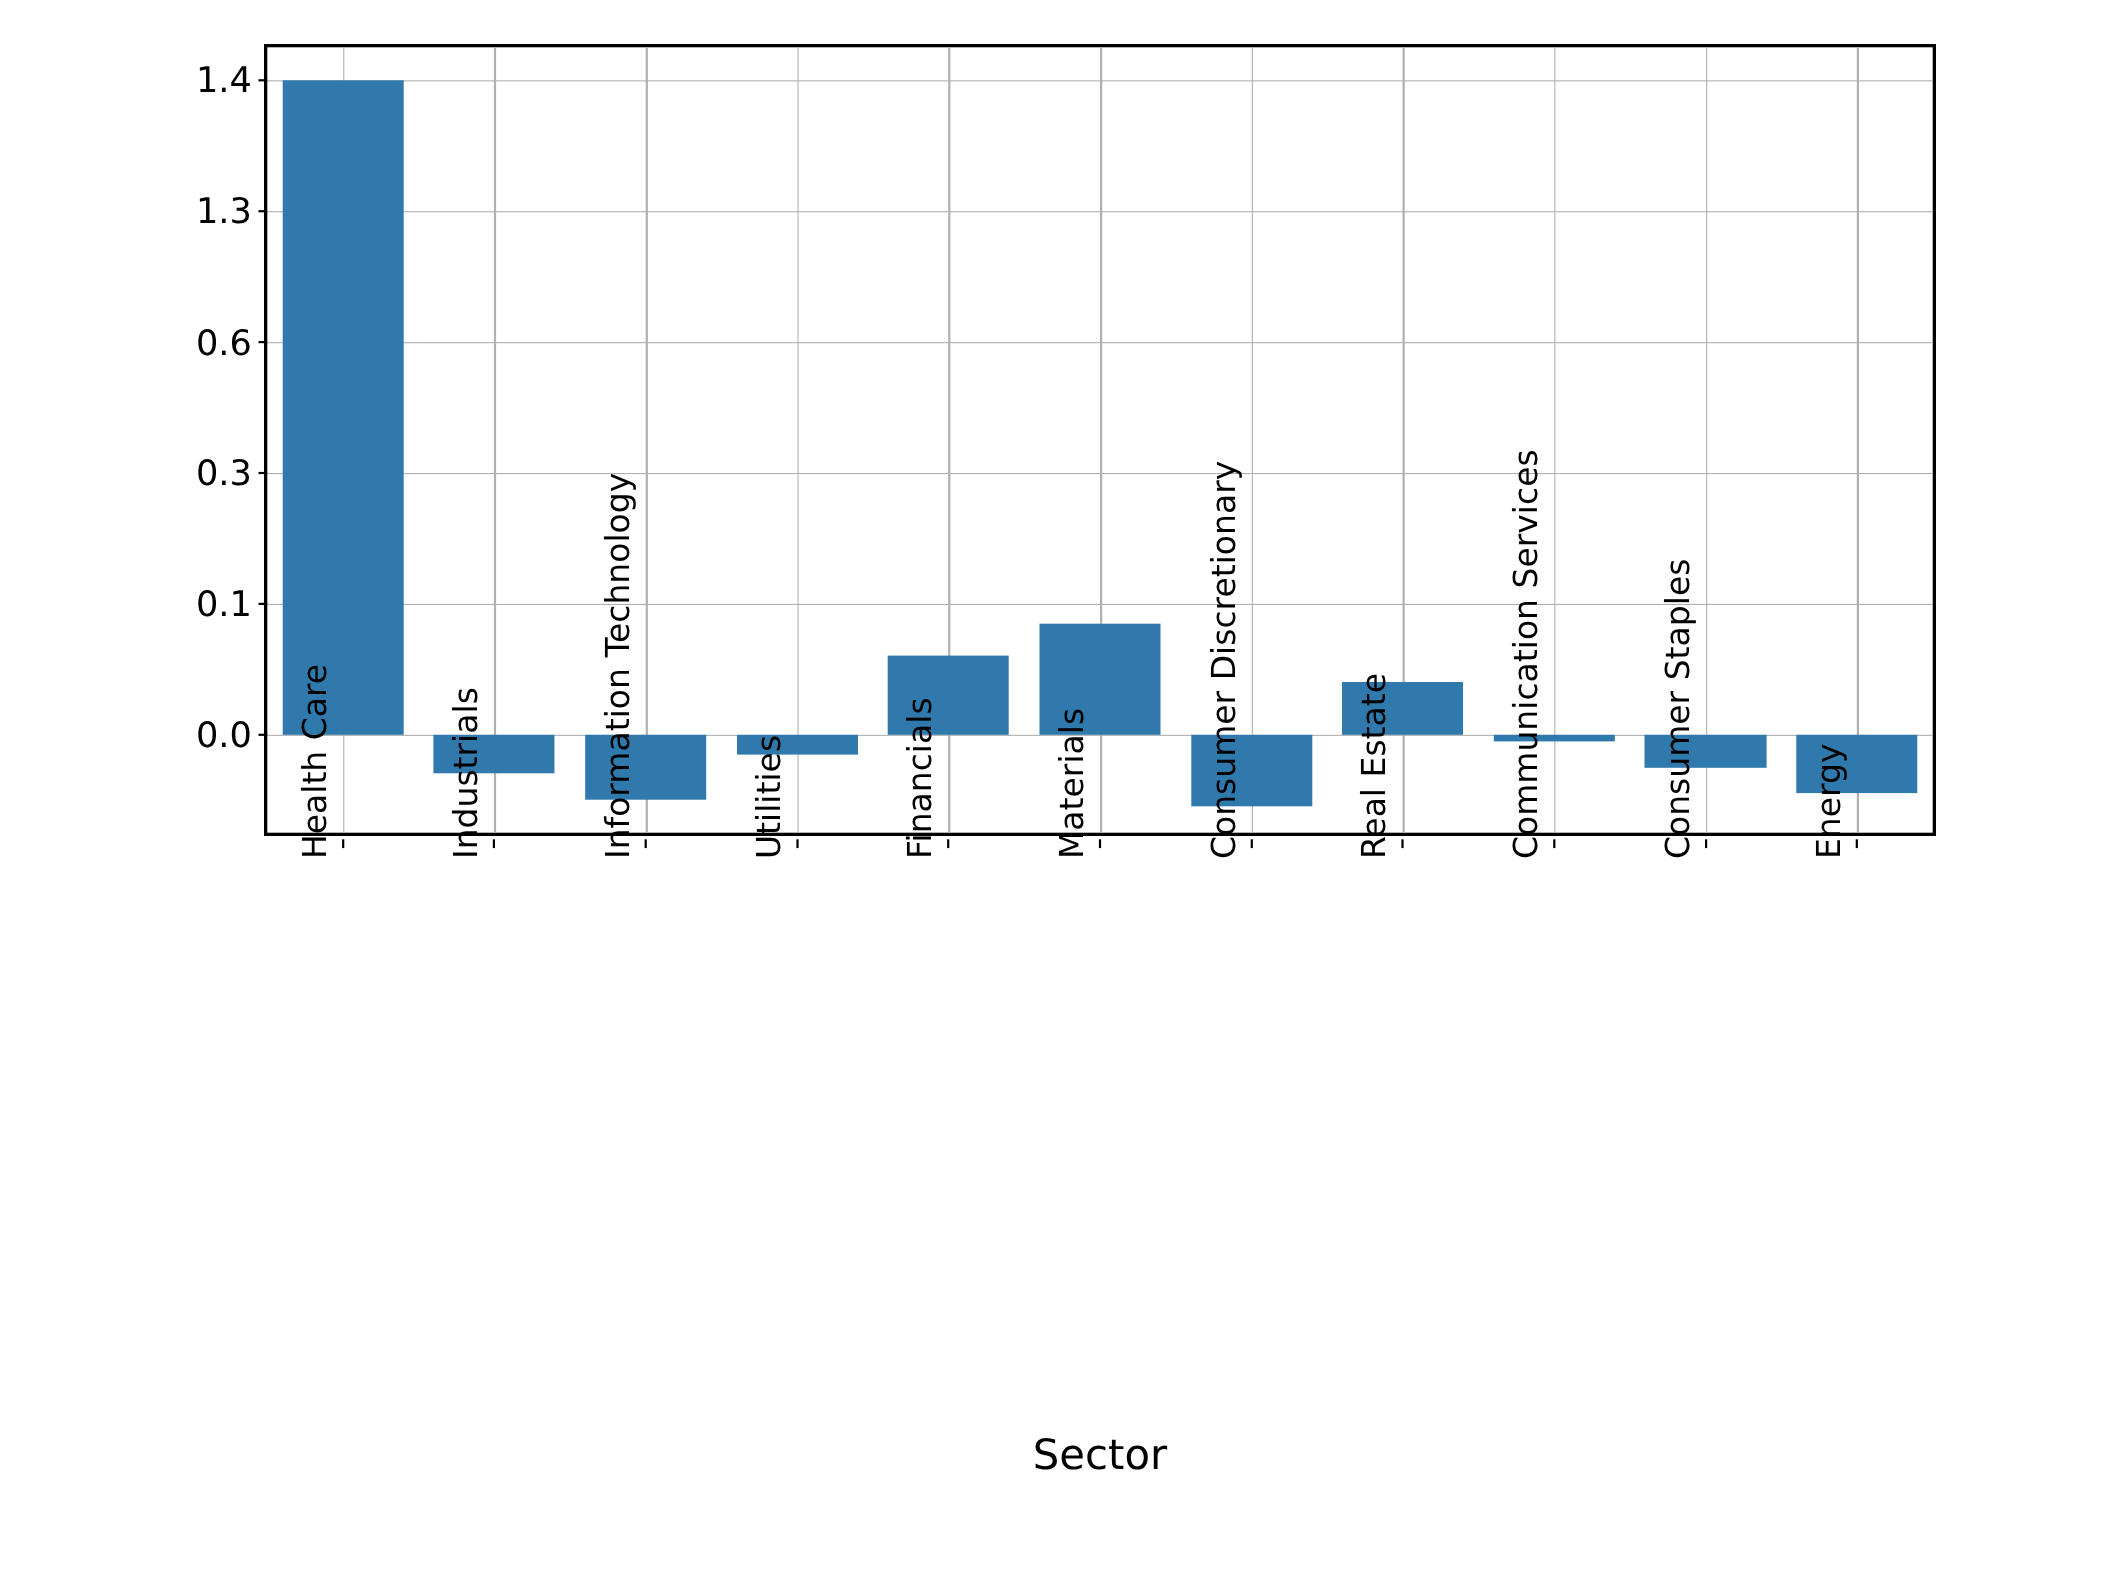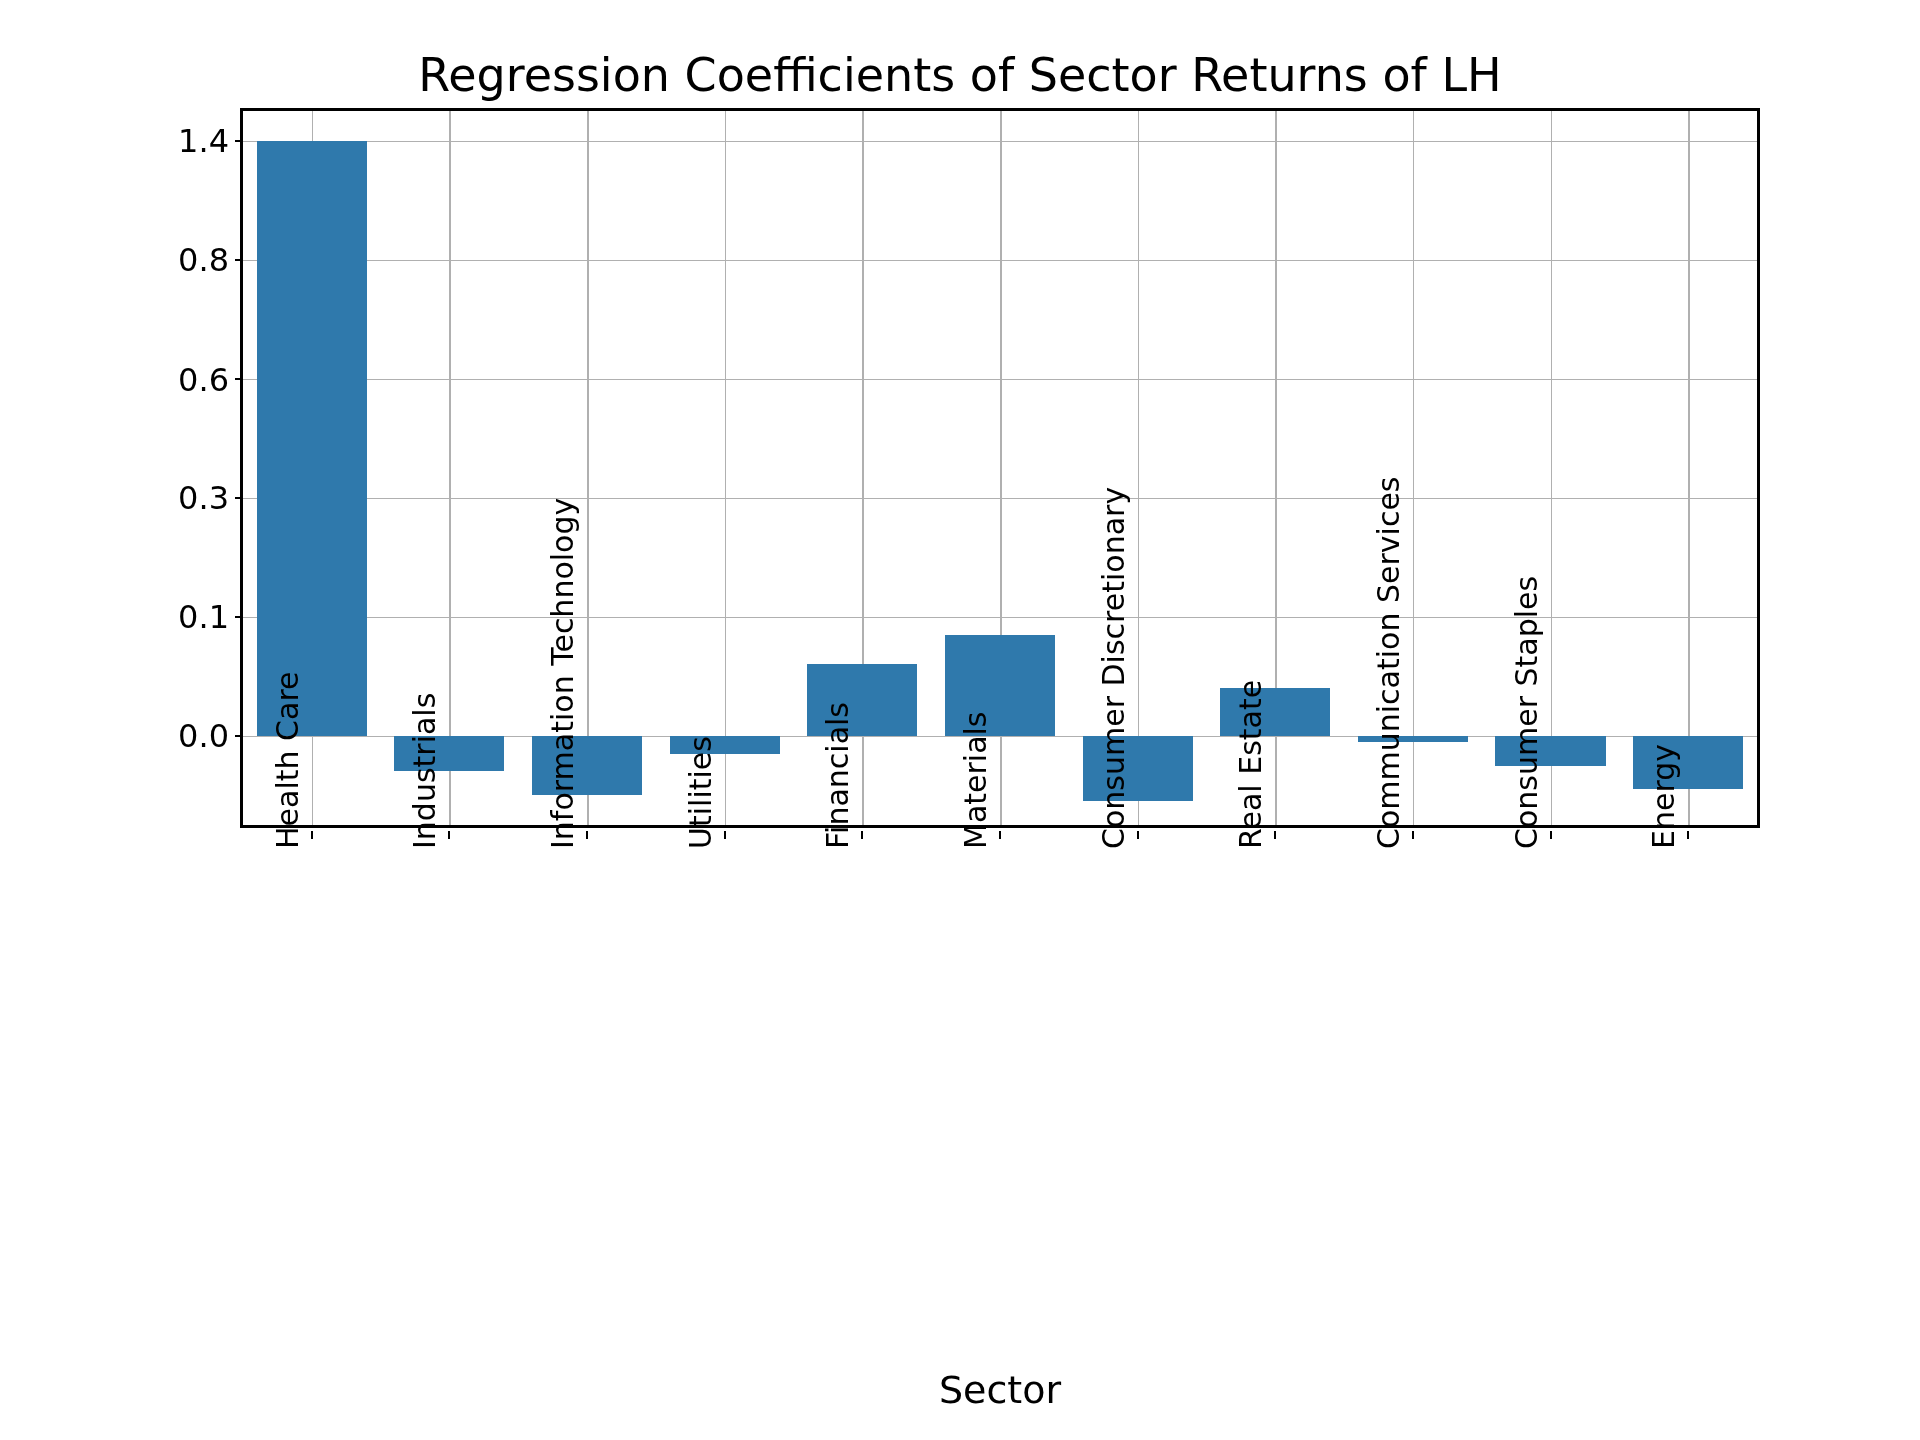--- a/index.html
+++ b/index.html
@@ -102,42 +102,41 @@
     text-align: center;
     font-size: 38px;
     color: #000;
     margin-top: 42px;
   }
 </style>
 </head>
 <body>
 
 <div class="chart-wrap">
-  <h1 class="title">Regression Coefficients of Sector Returns of LH</h1>
 
   <div class="plot-outer">
     <div class="y-axis-title">Regression Coefficients</div>
 
     <div class="plot-area" id="plot-area">
 
     <div class="grid-h" style="top: 624.75px;"></div>
         <div class="ytick" style="top: 624.75px;"></div>
         <div class="ylabel" style="top: 624.75px;">0.0</div>
         <div class="grid-h" style="top: 505.75px;"></div>
         <div class="ytick" style="top: 505.75px;"></div>
         <div class="ylabel" style="top: 505.75px;">0.1</div>
         <div class="grid-h" style="top: 386.75px;"></div>
         <div class="ytick" style="top: 386.75px;"></div>
         <div class="ylabel" style="top: 386.75px;">0.3</div>
         <div class="grid-h" style="top: 267.75px;"></div>
         <div class="ytick" style="top: 267.75px;"></div>
         <div class="ylabel" style="top: 269px;">0.6</div>
         <div class="grid-h" style="top: 148.75px;"></div>
         <div class="ytick" style="top: 148.75px;"></div>
-        <div class="ylabel" style="top: 148.75px;">0.8</div>
+        <div class="ylabel" style="top: 148.75px;">1.3</div>
         <div class="grid-h" style="top: 29.75px;"></div>
         <div class="ytick" style="top: 29.75px;"></div>
         <div class="ylabel" style="top: 29.75px;">1.4</div>
         <div class="grid-v" style="left: 68.8182px;"></div>
         <div class="grid-v" style="left: 206.455px;"></div>
         <div class="grid-v" style="left: 344.091px;"></div>
         <div class="grid-v" style="left: 481.727px;"></div>
         <div class="grid-v" style="left: 619.364px;"></div>
         <div class="grid-v" style="left: 757px;"></div>
         <div class="grid-v" style="left: 894.636px;"></div>

